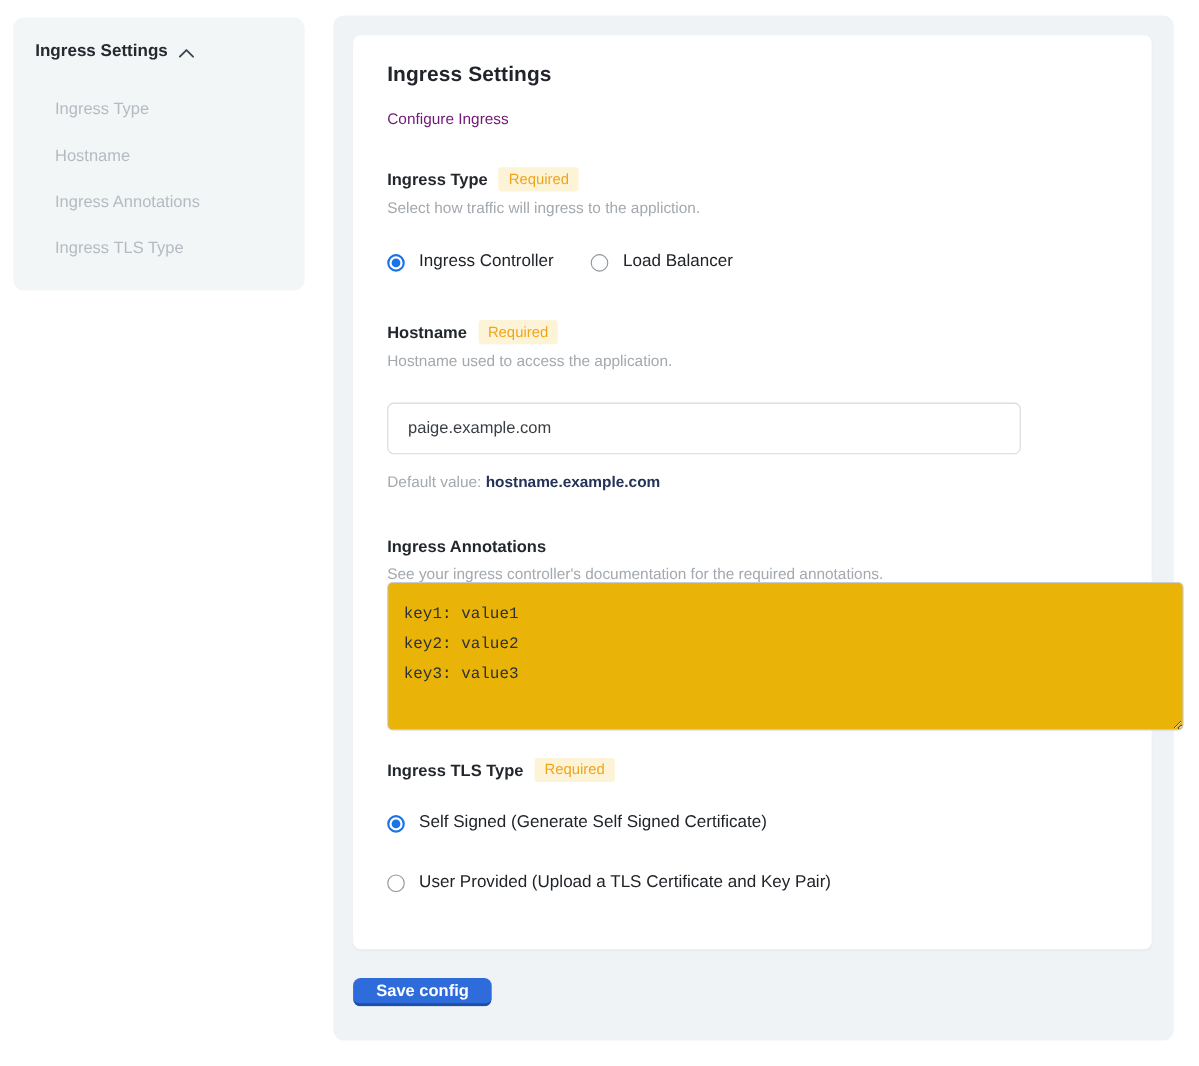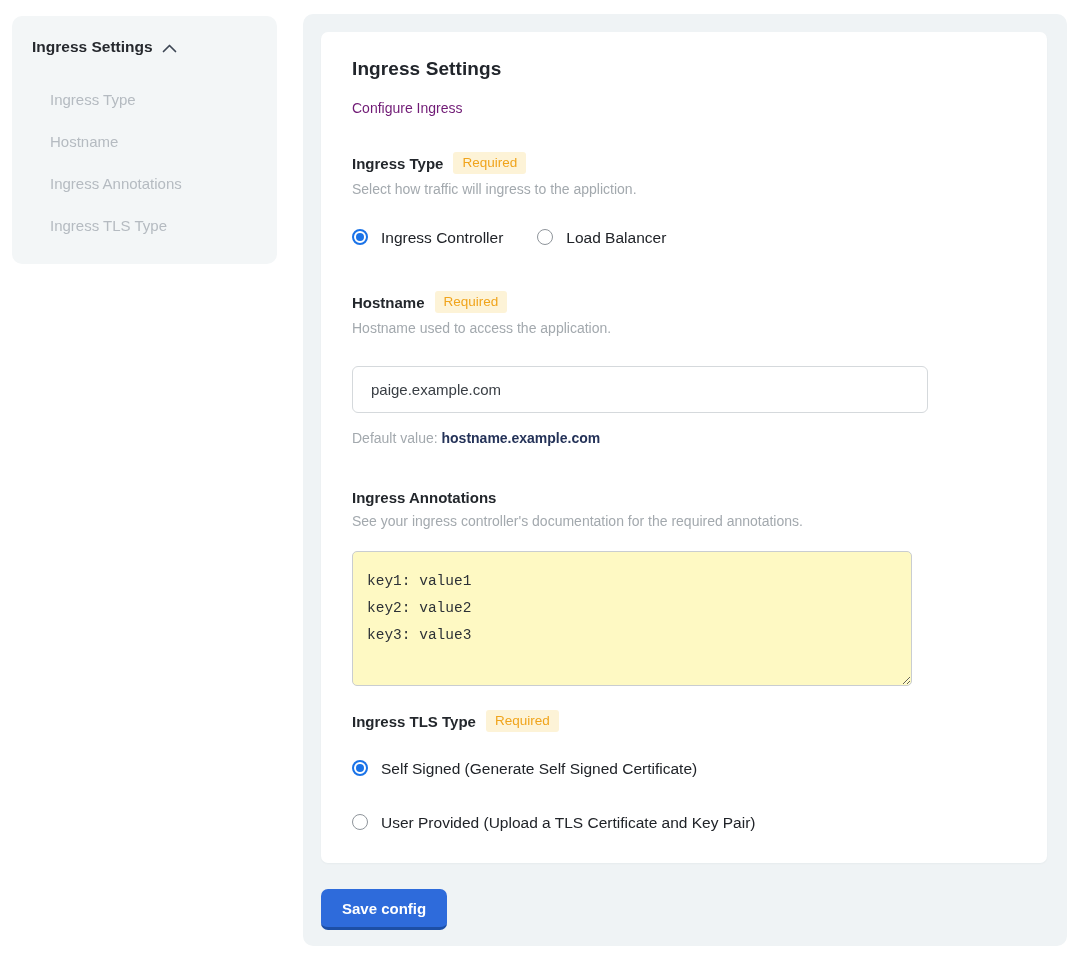--- a/index.html
+++ b/index.html
@@ -39,50 +39,50 @@
   .label-row { display:flex; align-items:center; gap:10px; }
   .field-label { font-size:15px; font-weight:700; color:#23272c; }
   .badge {
     background:#fdf3d7; color:#f0a41c; font-size:13.5px; font-weight:400;
     padding:3px 9px 4px; border-radius:3px;
   }
   .help { margin-top:7px; font-size:14px; color:#a3a9ae; }
 
   .radio-row { display:flex; gap:34px; margin-top:32px; }
   .radio-stack { display:flex; flex-direction:column; gap:36px; margin-top:28px; }
-  .radio { display:flex; align-items:flex-start; gap:13px; cursor:pointer; }
+  .radio { display:flex; align-items:flex-end; gap:13px; cursor:pointer; }
   .radio-label { font-size:15.5px; color:#202328; }
   .radio-circle {
     width:16px; height:16px; border-radius:50%; background:#fff; flex:0 0 auto;
     border:1.5px solid #8f959b; display:flex; align-items:center; justify-content:center;
   }
   .radio-circle.selected { border:2px solid #1a73e8; }
   .radio-dot { width:8px; height:8px; border-radius:50%; background:#1a73e8; display:none; }
   .radio-circle.selected .radio-dot { display:block; }
 
   .text-input {
     margin-top:30px; width:576px; height:47px; border:1px solid #d5d9dc;
     border-radius:6px; padding:0 18px; font-size:15px; color:#393e44;
     font-family:"Liberation Sans", sans-serif; background:#fff; outline:none;
   }
   .default-line { margin-top:17px; font-size:14px; }
   .default-label { color:#a3a9ae;text-align:center; }
   .default-value { color:#243258; font-weight:700; }
 
   .annotations-textarea {
-    margin-top:22px; width:560px; height:135px; border:1px solid #c9cdd1;
+    width:724px; height:135px; border:1px solid #c9cdd1;
     border-radius:5px; padding:16px 14px; resize:both; outline:none;
     font-family:"Liberation Mono", monospace; font-size:14.5px; line-height:27px;
-    color:#2c3136; background:#fef9c3;
+    color:#2c3136; background:#eab308;
   }
 
   .save-button {
     margin:26px 0 0 18px; display:inline-block; background:#2e6bdb; color:#ffffff;
     border:none; border-bottom:3px solid #1d4fa6; border-radius:7px;
-    height:41px; padding:0 21px; font-size:15px; font-weight:700;
+    height:26px; padding:0 21px; font-size:15px; font-weight:700;
     font-family:"Liberation Sans", sans-serif; cursor:pointer;
   }
 </style>
 </head>
 <body>
 
 <aside class="sidebar">
   <div class="sidebar-heading">
     <span>Ingress Settings</span>
     <span style="display:inline-flex">

